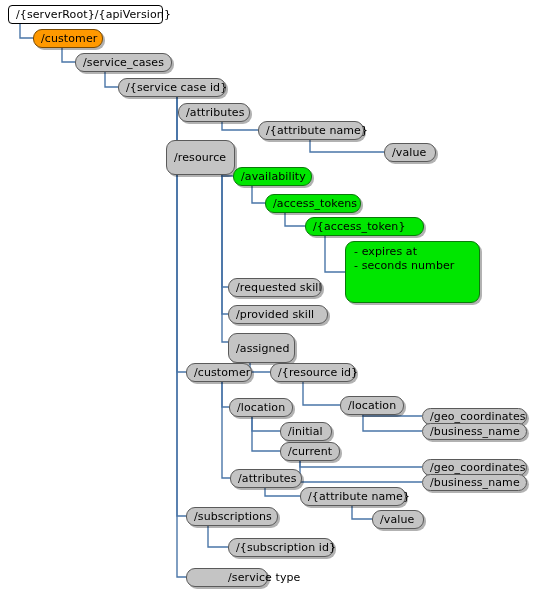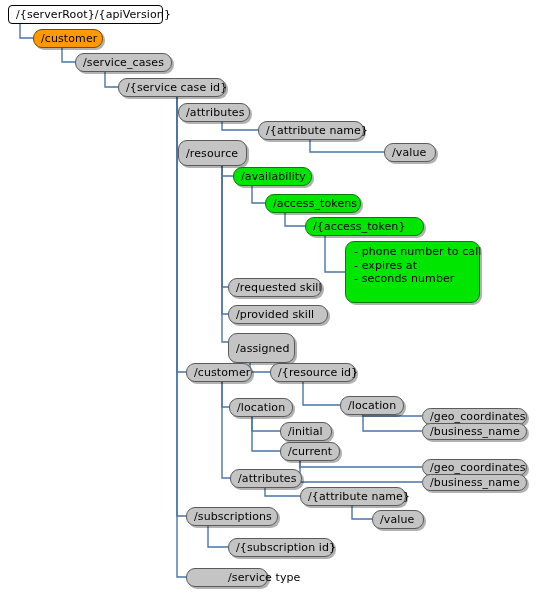--- a/index.html
+++ b/index.html
@@ -116,21 +116,21 @@
   </svg>
 
   <div id="node-layer">
       <div class="node root" style="left: 8px; top: 5px; width: 155px; height: 19px;">/{serverRoot}/{apiVersion}</div>
       <div class="node orange" style="left: 33px; top: 29px; width: 70px; height: 19px;">/customer</div>
       <div class="node pill" style="left: 75px; top: 53px; width: 97px; height: 19px;">/service_cases</div>
       <div class="node pill" style="left: 118px; top: 78px; width: 108px; height: 19px;">/{service case id}</div>
       <div class="node pill" style="left: 178px; top: 103px; width: 72px; height: 19px;">/attributes</div>
       <div class="node pill" style="left: 258px; top: 121px; width: 106px; height: 19px;">/{attribute name}</div>
       <div class="node pill" style="left: 384px; top: 143px; width: 52px; height: 19px;">/value</div>
-      <div class="node pill" style="left: 178px; top: 140px; width: 69px; height: 26px;">/resource</div>
+      <div class="node pill" style="left: 166px; top: 140px; width: 69px; height: 35px;">/resource</div>
       <div class="node green" style="left: 233px; top: 167px; width: 79px; height: 19px;">/availability</div>
       <div class="node green" style="left: 265px; top: 194px; width: 96px; height: 19px;">/access_tokens</div>
       <div class="node green" style="left: 305px; top: 217px; width: 119px; height: 19px;">/{access_token}</div>
       <div class="node pill" style="left: 228px; top: 278px; width: 94px; height: 19px;">/requested skill</div>
       <div class="node pill" style="left: 228px; top: 305px; width: 100px; height: 19px;">/provided skill</div>
       <div class="node pill" style="left: 228px; top: 333px; width: 67px; height: 30px;">/assigned</div>
       <div class="node pill" style="left: 186px; top: 363px; width: 66px; height: 19px;">/customer</div>
       <div class="node pill" style="left: 270px; top: 363px; width: 86px; height: 19px;">/{resource id}</div>
       <div class="node pill" style="left: 229px; top: 398px; width: 64px; height: 19px;">/location</div>
       <div class="node pill" style="left: 340px; top: 396px; width: 64px; height: 19px;">/location</div>
@@ -140,19 +140,18 @@
       <div class="node pill" style="left: 280px; top: 442px; width: 60px; height: 19px;">/current</div>
       <div class="node pill" style="left: 422px; top: 459px; width: 105px; height: 17px;">/geo_coordinates</div>
       <div class="node pill" style="left: 422px; top: 474px; width: 105px; height: 17px;">/business_name</div>
       <div class="node pill" style="left: 230px; top: 469px; width: 72px; height: 19px;">/attributes</div>
       <div class="node pill" style="left: 300px; top: 487px; width: 106px; height: 19px;">/{attribute name}</div>
       <div class="node pill" style="left: 372px; top: 510px; width: 52px; height: 19px;">/value</div>
       <div class="node pill" style="left: 186px; top: 507px; width: 92px; height: 19px;">/subscriptions</div>
       <div class="node pill" style="left: 228px; top: 538px; width: 106px; height: 19px;">/{subscription id}</div>
       <div class="node pill" style="left: 186px; top: 568px; width: 82px; height: 19px; padding-left: 41px;">/service type</div>
       <div class="node note" style="left: 345px; top: 241px; width: 135px; height: 62px;">
-        <span class="line">- phone number to call</span>
         <span class="line">- expires at</span>
         <span class="line">- seconds number</span>
       </div>
     </div>
 
 </div>
 
 </body></html>

